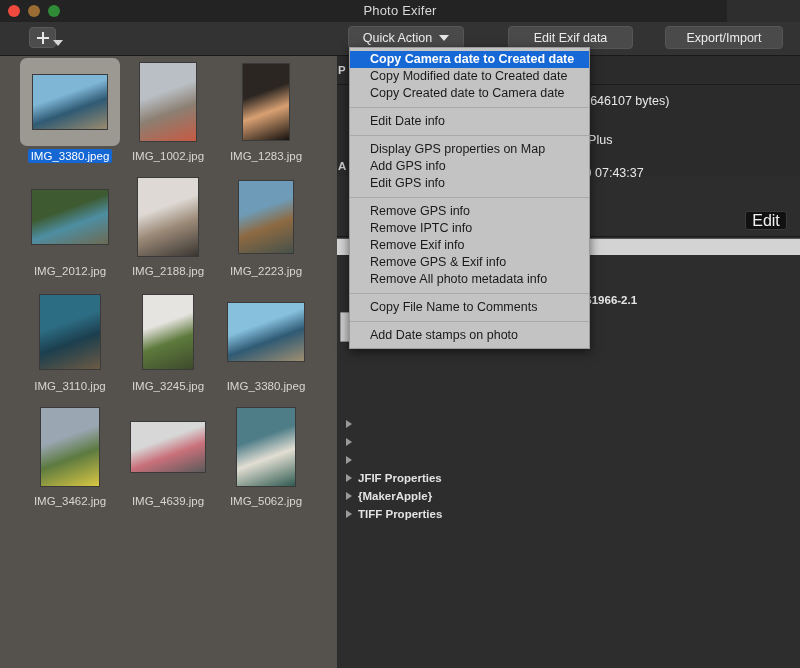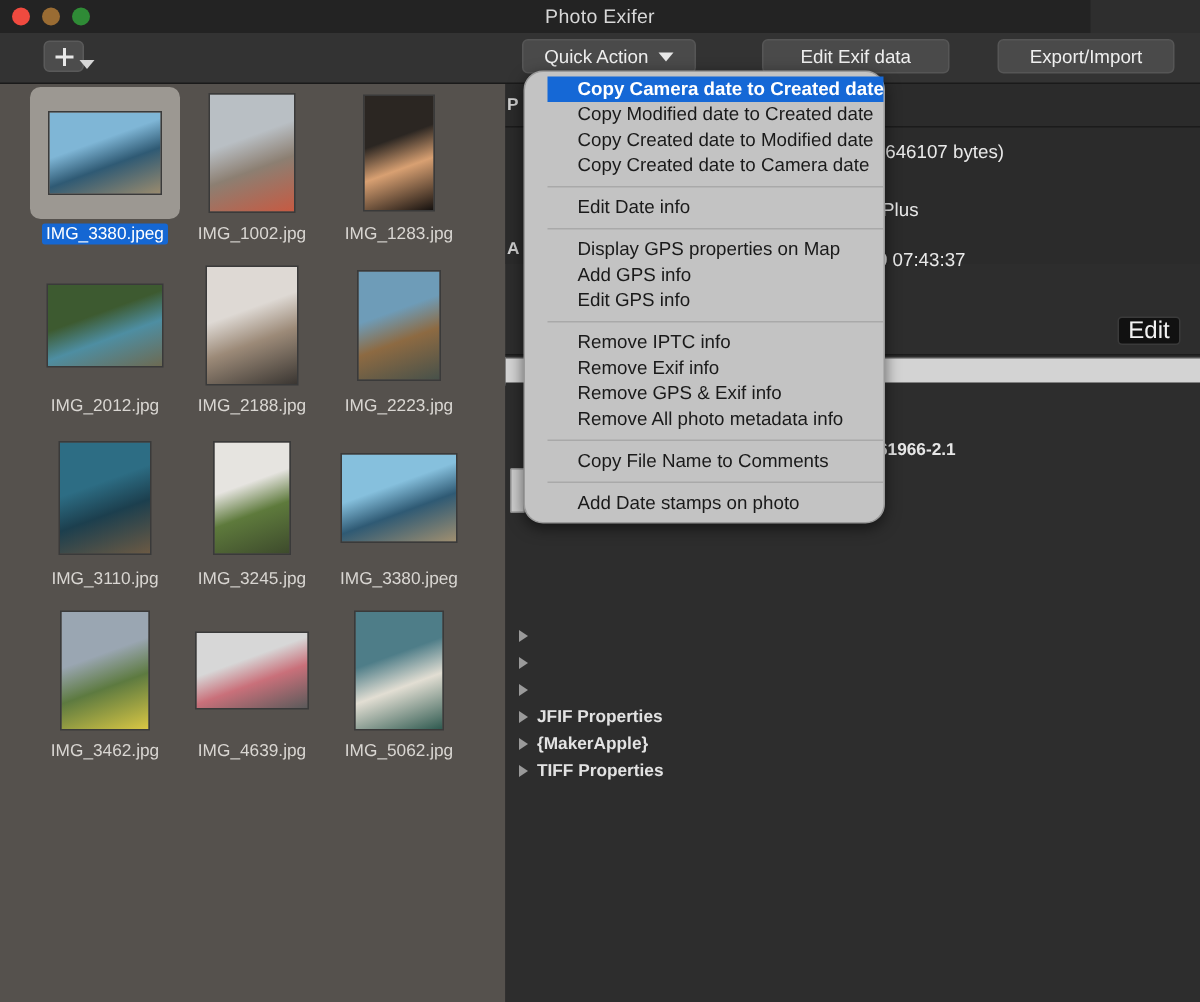--- a/index.html
+++ b/index.html
@@ -85,22 +85,22 @@
         white-space:nowrap;}
 
   
   .vscroll{position:absolute;left:340px;top:57px;width:10px;height:330px;}
   .vthumb{position:absolute;left:0;top:255px;width:10px;height:30px;background:#cdcdcd;
           border:1px solid #8d8d8d;box-sizing:border-box;border-radius:1px;}
   .ghost{position:absolute;color:#cfcfcf;font-size:11.5px;font-weight:bold;}
 
   
   .menu{position:absolute;left:349px;top:47px;width:241px;background:#c3c3c3;
-        border:1px solid #9a9a9a;border-radius:13px;box-shadow:0 3px 10px rgba(0,0,0,.55);
-        padding:3px 0 4px 15px;box-sizing:border-box;}
+        border:1px solid #9a9a9a;border-radius:0;box-shadow:0 3px 10px rgba(0,0,0,.55);
+        padding:3px 0 4px 0;box-sizing:border-box;}
   .mi{height:17px;line-height:17px;padding-left:20px;font-size:12.5px;color:#1a1a1a;
       white-space:nowrap;}
   .mi.sel{background:#1568d6;color:#ffffff;font-weight:bold;}
   .msep{height:1px;background:#a9a9a9;margin:5px 0 5px 0;}
 </style>
 </head>
 <body>
 
 <div class="window">
 
@@ -254,29 +254,29 @@
   <div class="ghost" style="left:338px;top:64px;">P</div>
   <div class="ghost" style="left:338px;top:160px;">A</div>
 
   <div class="vscroll">
     <div class="vthumb"></div>
   </div>
 
   <div class="menu" id="menu">
       <div class="mi sel">Copy Camera date to Created date</div>
       <div class="mi">Copy Modified date to Created date</div>
-      <div class="mi">Copy Created date to Modified date</div>
       <div class="mi">Copy Created date to Camera date</div>
       <div class="msep"></div>
       <div class="mi">Edit Date info</div>
       <div class="msep"></div>
       <div class="mi">Display GPS properties on Map</div>
       <div class="mi">Add GPS info</div>
       <div class="mi">Edit GPS  info</div>
       <div class="msep"></div>
+      <div class="mi">Remove GPS info</div>
       <div class="mi">Remove IPTC info</div>
       <div class="mi">Remove Exif info</div>
       <div class="mi">Remove GPS &amp; Exif info</div>
       <div class="mi">Remove All photo metadata info</div>
       <div class="msep"></div>
       <div class="mi">Copy File Name to Comments</div>
       <div class="msep"></div>
       <div class="mi">Add Date stamps on photo</div>
     </div>
 

